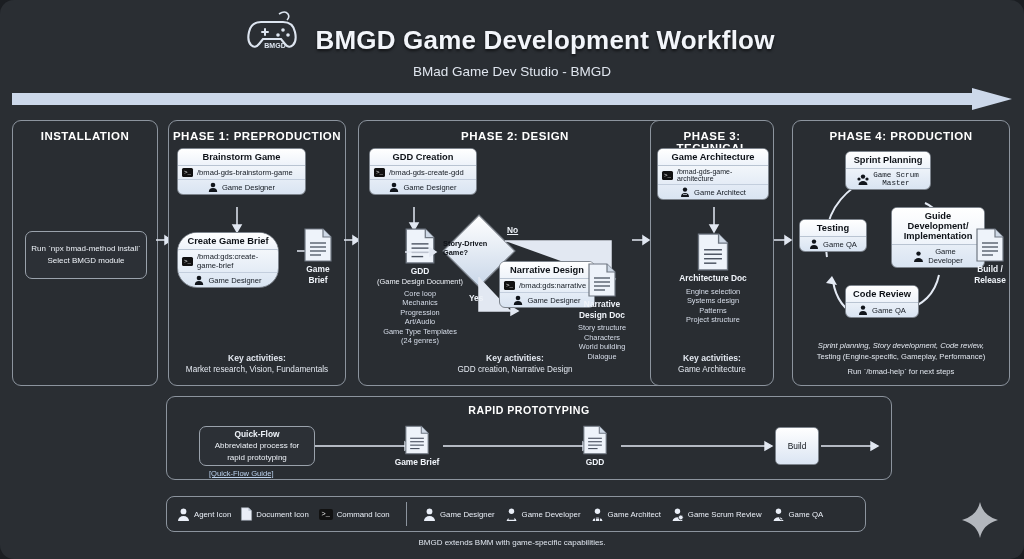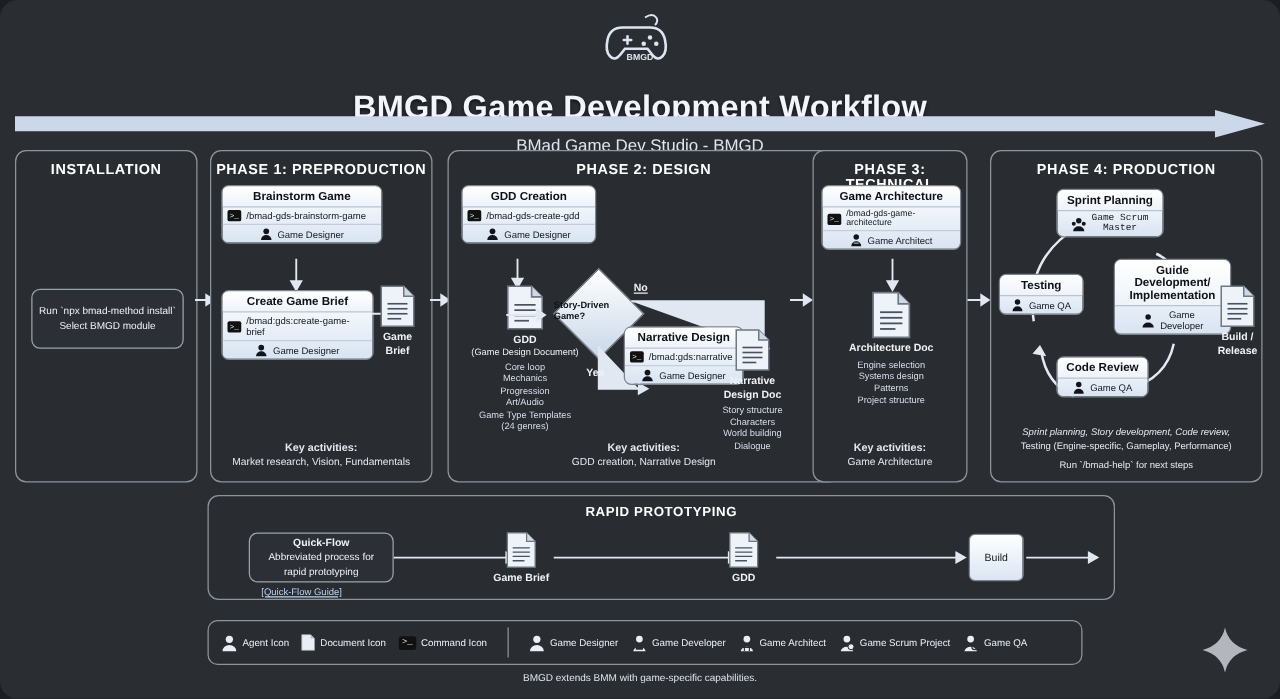--- a/index.html
+++ b/index.html
@@ -7,21 +7,21 @@
     width:1024px; height:559px; overflow:hidden;
     background:#1b1e22;
     font-family:"Liberation Sans", sans-serif;
     color:#e8edf5;
   }
   #root { position:relative; width:1024px; height:559px;
     background:#2a2e33; border-radius:14px; }
 
   
   .header { position:absolute; top:8px; left:0; width:1024px; text-align:center; }
-  .title-row { display:flex; align-items:center; justify-content:center; gap:14px;flex-direction:column; }
+  .title-row { display:flex; align-items:flex-end; justify-content:center; gap:14px; }
   .logo { width:52px; height:48px; }
   .title { font-size:26px; font-weight:bold; letter-spacing:.2px; color:#f2f5fa;
            text-shadow:0 2px 3px rgba(0,0,0,.6); }
   .subtitle { margin-top:8px; font-size:13.5px; color:#dfe5ee; }
 
   
   .bigarrow { position:absolute; left:12px; top:88px; width:1000px; height:24px; }
 
   
   .phase { position:absolute; border:1.6px solid #8c949e; border-radius:9px;
@@ -153,21 +153,21 @@
         <span>Game Designer</span>
       </div>
     </div>
 
     <div style="position:absolute; left:63px; top:86px;">
       <svg width="10" height="26">
           <path d="M5 0 V18 M1 18 L5 25 L9 18 Z" stroke="#e2e8f2" stroke-width="1.5" fill="#e2e8f2"></path>
         </svg>
     </div>
 
-    <div class="card" style="left:8px; top:111px; width:122px;">
+    <div class="card" style="left:8px; top:111px; width:102px;border-radius:20px;">
       <div class="card-hd">Create Game Brief</div>
       <div class="card-row">
         <span class="cmd-ico">&gt;_</span>
         <span>/bmad:gds:create-game-brief</span>
       </div>
       <div class="card-row center">
         <span class="agent-ico">
           <svg width="10" height="10" viewBox="0 0 10 10">
               <circle cx="5" cy="3" r="2.3" fill="#11151b"></circle>
               <path d="M0.8 10 a4.2 4 0 0 1 8.4 0 z" fill="#11151b"></path>
@@ -628,21 +628,21 @@
       <span>Game Architect</span>
     </div>
     <div class="leg-item">
       <span>
         <svg width="13" height="13" viewBox="0 0 13 13">
             <circle cx="6.5" cy="3.2" r="2.7" fill="#e9eef7"></circle>
             <path d="M1.5 13 a5.2 5 0 0 1 10 0 z" fill="#e9eef7"></path>
             <circle cx="9.8" cy="9.4" r="2.4" fill="#e9eef7" stroke="#2a2e33" stroke-width=".8"></circle>
           </svg>
       </span>
-      <span>Game Scrum Project</span>
+      <span>Game Scrum Review</span>
     </div>
     <div class="leg-item">
       <span>
         <svg width="13" height="13" viewBox="0 0 13 13">
             <circle cx="6.5" cy="3.2" r="2.7" fill="#e9eef7"></circle>
             <path d="M1.5 13 a5.2 5 0 0 1 10 0 z" fill="#e9eef7"></path>
             <circle cx="9.6" cy="9.6" r="2.1" fill="none" stroke="#2a2e33" stroke-width=".9"></circle>
           </svg>
       </span>
       <span>Game QA</span>

